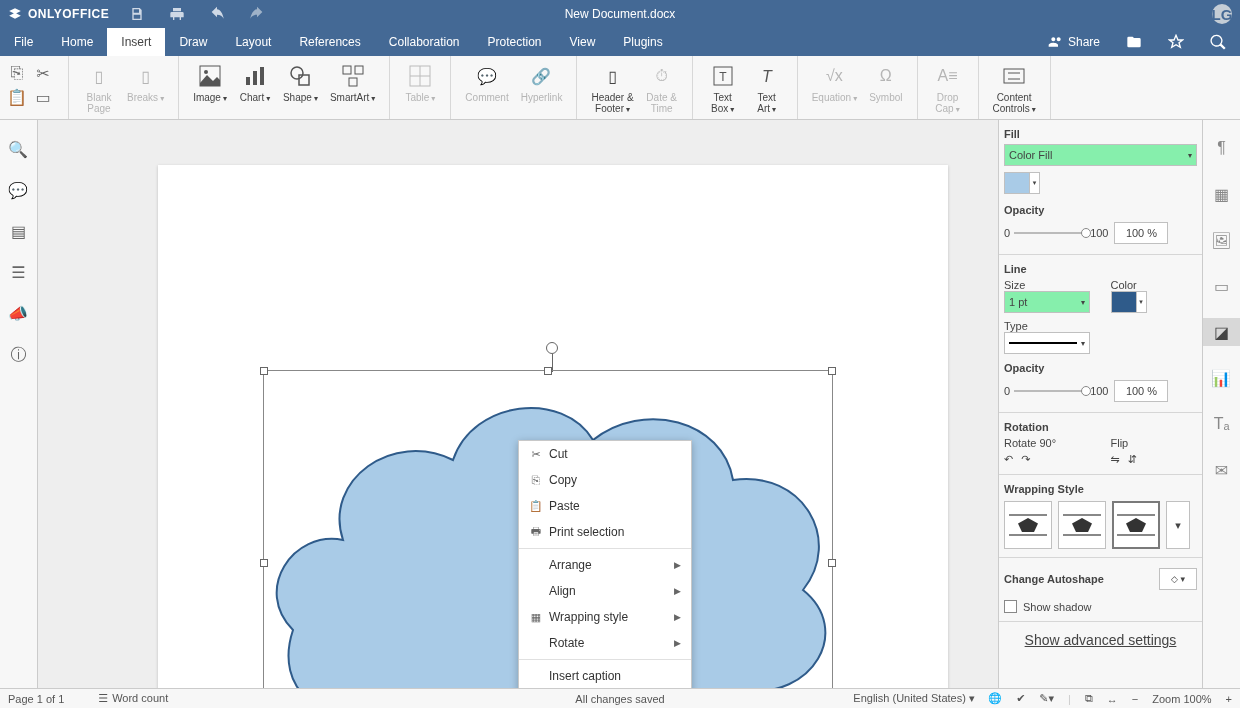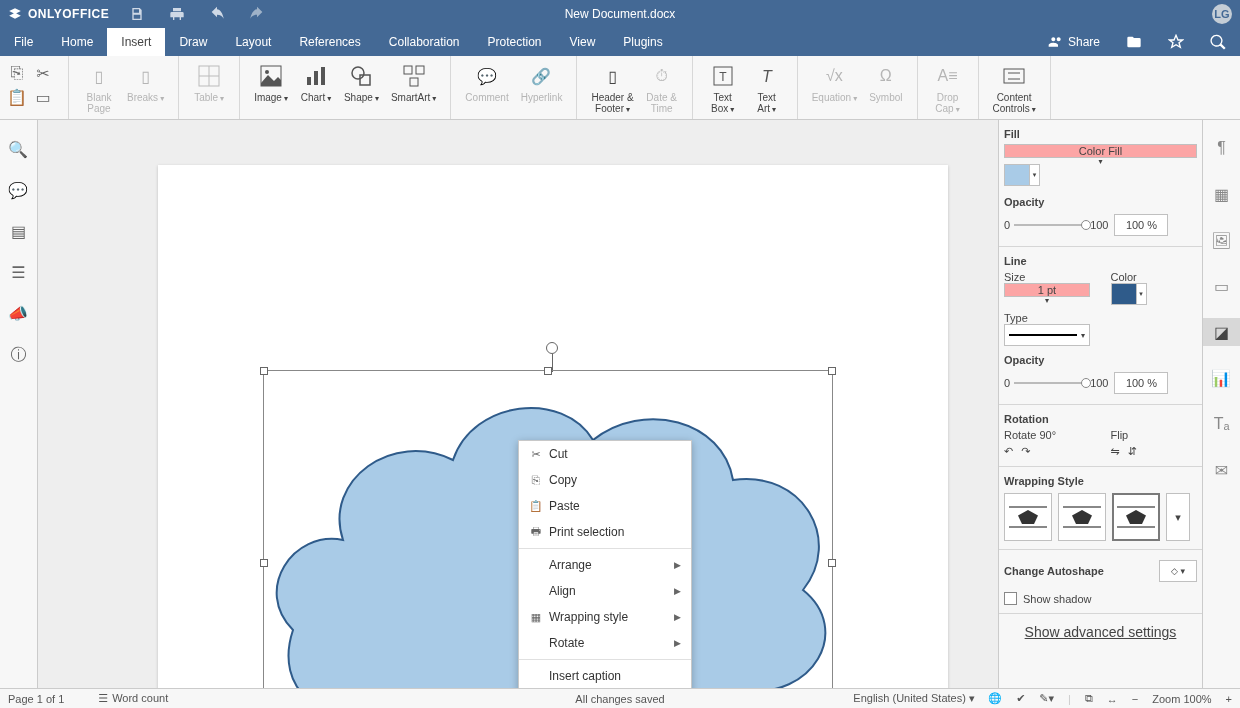--- a/index.html
+++ b/index.html
@@ -3,21 +3,21 @@
 <meta charset="utf-8">
 <style>
 * { margin:0; padding:0; box-sizing:border-box; font-family:Arial,Helvetica,sans-serif; }
 body { width:1240px; height:708px; overflow:hidden; background:#f0f0f0; position:relative; }
 .titlebar { height:28px; background:#446995; display:flex; align-items:center; color:#fff; font-size:12px; }
 .titlebar .logo { display:flex; align-items:center; margin-left:8px; font-weight:bold; letter-spacing:0.5px; }
 .titlebar .logo-icon { width:14px; height:14px; margin-right:6px; }
 .titlebar .quick { display:flex; align-items:center; margin-left:20px; gap:24px; }
 .titlebar .quick span { display:inline-flex; color:#cfd9e6; }
 .titlebar .doc-title { position:absolute; left:50%; transform:translateX(-50%); font-size:12px; }
-.titlebar .avatar { margin-left:auto; margin-right:8px; width:20px; height:20px; border-radius:50%; background:#c4cdd6; color:#446995; font-size:11px; display:flex; align-items:center; justify-content:center; font-weight:bold; }
+.titlebar .avatar { margin-left:auto; margin-right:8px; width:20px; height:20px; border-radius:50%; background:#c4cdd6; color:#446995; font-size:15px; display:flex; align-items:center; justify-content:center; font-weight:bold; }
 .menubar { height:28px; background:#446995; display:flex; align-items:stretch; color:#fff; font-size:12px; }
 .menubar .tab { padding:0 14px; display:flex; align-items:center; cursor:pointer; }
 .menubar .tab.active { background:#fff; color:#444; }
 .menubar .right { margin-left:auto; display:flex; align-items:center; gap:26px; padding-right:14px; }
 .menubar .right span { display:inline-flex; align-items:center; gap:4px; }
 .toolbar { height:64px; background:#f7f7f7; border-bottom:1px solid #cbcbcb; display:flex; }
 .tb-group { display:flex; border-right:1px solid #d8d8d8; padding:4px 8px; align-items:flex-start; }
 .tb-small { width:26px; display:flex; flex-direction:column; gap:6px; padding-top:4px;}
 .tb-small div { width:18px; height:18px; display:flex; align-items:center; justify-content:center; color:#666; }
 .tb-btn { display:flex; flex-direction:column; align-items:center; justify-content:flex-start; padding:2px 6px 0; min-width:44px; cursor:pointer; color:#444; }
@@ -36,21 +36,21 @@
 .rot { position:absolute; left:508px; top:222px; width:12px; height:12px; border:1px solid #666; border-radius:50%; background:#fff;}
 .rot::after { content:""; position:absolute; left:5px; top:11px; width:1px; height:18px; background:#666; }
 .ctx { position:absolute; left:480px; top:320px; width:174px; background:#fff; border:1px solid #c8c8c8; box-shadow:0 2px 8px rgba(0,0,0,0.25); font-size:12px; color:#333; }
 .ctx .item { display:flex; align-items:center; height:26px; padding:0 10px 0 8px; cursor:pointer; }
 .ctx .item .mi { width:18px; display:inline-flex; justify-content:center; color:#666; margin-right:4px; font-size:11px; }
 .ctx .item .arrow { margin-left:auto; font-size:9px; color:#666; }
 .ctx .sep { height:1px; background:#e0e0e0; margin:3px 0; }
 .ctx .item.hover { background:#e0e0e0; }
 .rightpanel { width:204px; background:#f7f7f7; border-left:1px solid #cbcbcb; font-size:11px; color:#444; padding:8px 5px; overflow:hidden; }
 .rp-label { font-weight:bold; margin-bottom:4px; font-size:11px; }
-.rp-select { width:100%; height:14px; border:1px solid #c0c0c0; background:#fca5a5; font-size:11px; padding:0 4px; display:flex; align-items:center; justify-content:space-between;flex-direction:column; }
+.rp-select { width:100%; height:22px; border:1px solid #c0c0c0; background:#86efac; font-size:11px; padding:0 4px; display:flex; align-items:center; justify-content:space-between; }
 .rp-color { width:36px; height:22px; border:1px solid #c0c0c0; background:#a9cbe7; display:inline-flex; }
 .rp-color .car { width:10px; background:#fff; border-left:1px solid #c0c0c0; display:flex; align-items:center; justify-content:center; font-size:7px;}
 .rp-row { display:flex; align-items:center; gap:6px; margin:6px 0 10px;}
 .rp-slider { display:flex; align-items:center; gap:4px; }
 .rp-slider .track { width:72px; height:2px; background:#bbb; position:relative; }
 .rp-slider .thumb { width:10px; height:10px; border-radius:50%; background:#fff; border:1px solid #888; position:absolute; right:-5px; top:-4px; }
 .rp-num { width:54px; height:22px; border:1px solid #c0c0c0; background:#fff; display:flex; align-items:center; justify-content:center; font-size:11px; }
 .rp-sep { height:1px; background:#d6d6d6; margin:8px -8px; }
 .rp-two { display:flex; gap:20px; }
 .rp-two > div { flex:1; }
@@ -173,70 +173,70 @@
         <div class="ic">▯</div>
         <div class="lbl">Blank
 Page</div>
       </div>
     <div class="tb-btn disabled">
         <div class="ic">▯</div>
         <div class="lbl"><span>Breaks</span><span class="caret">▾</span></div>
       </div>
   </div>
   <div class="tb-group">
+    <div class="tb-btn">
+        <div class="ic">
+          <svg width="22" height="22">
+            <rect x="1" y="1" width="20" height="20" fill="none" stroke="#555"></rect>
+            <circle cx="7" cy="7" r="2" fill="#555"></circle>
+            <path d="M1 18 L8 10 L14 16 L18 12 L21 15 V21 H1 Z" fill="#555"></path>
+          </svg>
+        </div>
+        <div class="lbl"><span>Image</span><span class="caret">▾</span></div>
+      </div>
+    <div class="tb-btn">
+        <div class="ic">
+          <svg width="22" height="22">
+            <rect x="2" y="12" width="4" height="8" fill="#555"></rect>
+            <rect x="9" y="6" width="4" height="14" fill="#555"></rect>
+            <rect x="16" y="2" width="4" height="18" fill="#555"></rect>
+          </svg>
+        </div>
+        <div class="lbl"><span>Chart</span><span class="caret">▾</span></div>
+      </div>
+    <div class="tb-btn">
+        <div class="ic">
+          <svg width="22" height="22">
+            <circle cx="8" cy="8" r="6" fill="none" stroke="#555" stroke-width="1.5"></circle>
+            <rect x="10" y="10" width="10" height="10" fill="none" stroke="#555" stroke-width="1.5"></rect>
+          </svg>
+        </div>
+        <div class="lbl"><span>Shape</span><span class="caret">▾</span></div>
+      </div>
+    <div class="tb-btn">
+        <div class="ic">
+          <svg width="22" height="22">
+            <rect x="1" y="1" width="8" height="8" fill="none" stroke="#555"></rect>
+            <rect x="13" y="1" width="8" height="8" fill="none" stroke="#555"></rect>
+            <rect x="7" y="13" width="8" height="8" fill="none" stroke="#555"></rect>
+          </svg>
+        </div>
+        <div class="lbl"><span>SmartArt</span><span class="caret">▾</span></div>
+      </div>
+  </div>
+  <div class="tb-group">
     <div class="tb-btn disabled">
         <div class="ic">
           <svg width="22" height="22">
             <rect x="1" y="1" width="20" height="20" fill="none" stroke="#bbb"></rect>
             <line x1="1" y1="11" x2="21" y2="11" stroke="#bbb"></line>
             <line x1="11" y1="1" x2="11" y2="21" stroke="#bbb"></line>
           </svg>
         </div>
         <div class="lbl"><span>Table</span><span class="caret">▾</span></div>
-      </div>
-  </div>
-  <div class="tb-group">
-    <div class="tb-btn">
-        <div class="ic">
-          <svg width="22" height="22">
-            <rect x="1" y="1" width="20" height="20" fill="none" stroke="#555"></rect>
-            <circle cx="7" cy="7" r="2" fill="#555"></circle>
-            <path d="M1 18 L8 10 L14 16 L18 12 L21 15 V21 H1 Z" fill="#555"></path>
-          </svg>
-        </div>
-        <div class="lbl"><span>Image</span><span class="caret">▾</span></div>
-      </div>
-    <div class="tb-btn">
-        <div class="ic">
-          <svg width="22" height="22">
-            <rect x="2" y="12" width="4" height="8" fill="#555"></rect>
-            <rect x="9" y="6" width="4" height="14" fill="#555"></rect>
-            <rect x="16" y="2" width="4" height="18" fill="#555"></rect>
-          </svg>
-        </div>
-        <div class="lbl"><span>Chart</span><span class="caret">▾</span></div>
-      </div>
-    <div class="tb-btn">
-        <div class="ic">
-          <svg width="22" height="22">
-            <circle cx="8" cy="8" r="6" fill="none" stroke="#555" stroke-width="1.5"></circle>
-            <rect x="10" y="10" width="10" height="10" fill="none" stroke="#555" stroke-width="1.5"></rect>
-          </svg>
-        </div>
-        <div class="lbl"><span>Shape</span><span class="caret">▾</span></div>
-      </div>
-    <div class="tb-btn">
-        <div class="ic">
-          <svg width="22" height="22">
-            <rect x="1" y="1" width="8" height="8" fill="none" stroke="#555"></rect>
-            <rect x="13" y="1" width="8" height="8" fill="none" stroke="#555"></rect>
-            <rect x="7" y="13" width="8" height="8" fill="none" stroke="#555"></rect>
-          </svg>
-        </div>
-        <div class="lbl"><span>SmartArt</span><span class="caret">▾</span></div>
       </div>
   </div>
   <div class="tb-group">
     <div class="tb-btn disabled">
         <div class="ic">💬</div>
         <div class="lbl">Comment</div>
       </div>
     <div class="tb-btn disabled">
         <div class="ic">🔗</div>
         <div class="lbl">Hyperlink</div>

